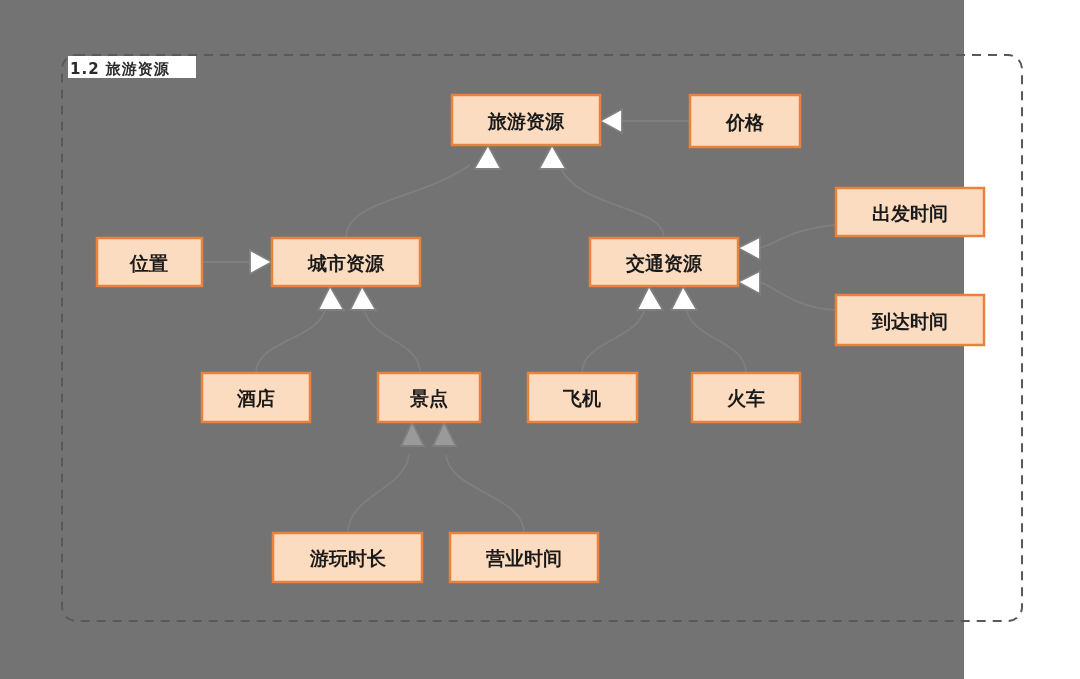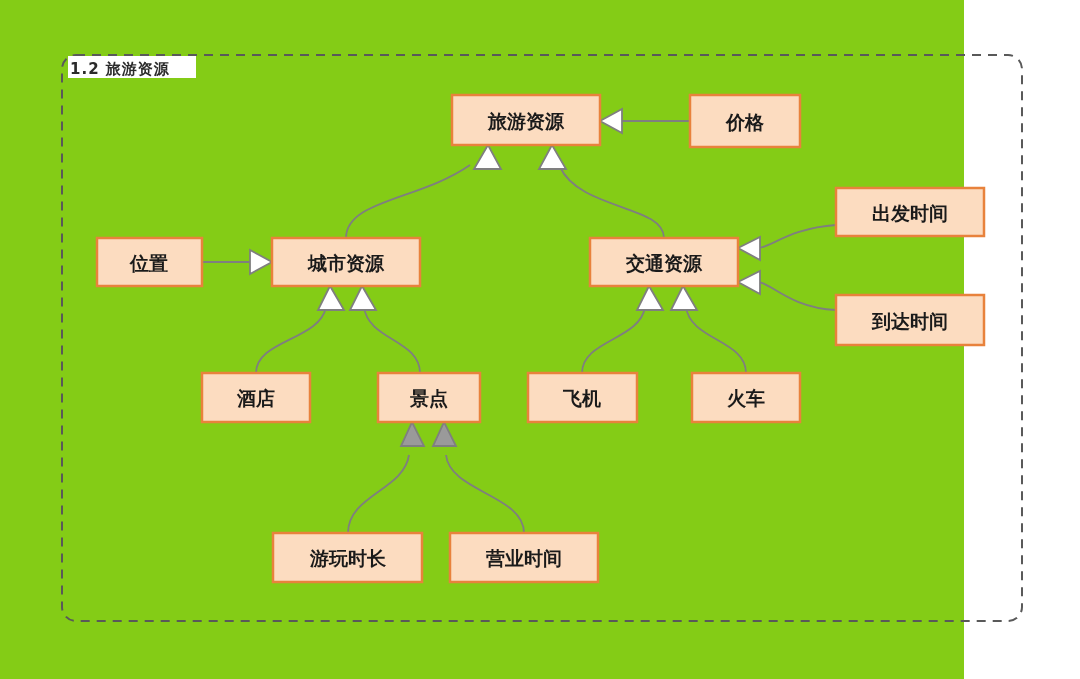--- a/index.html
+++ b/index.html
@@ -11,21 +11,21 @@
   body {
     width: 1080px;
     height: 679px;
     font-family: "DejaVu Sans", "Liberation Sans", sans-serif;
     overflow: hidden;
   }
   #diagram-root {
     position: relative;
     width: 964px;
     height: 679px;
-    background: #84cc16;
+    background: #737373;
   }
   svg.canvas {
     position: absolute;
     top: 0;
     left: 0;
     width: 1080px;
     height: 679px;
     display: block;
   }
   .group-box {

